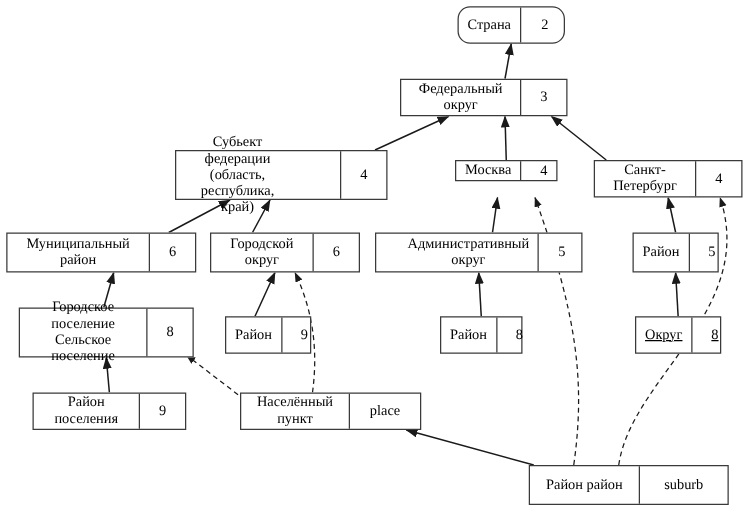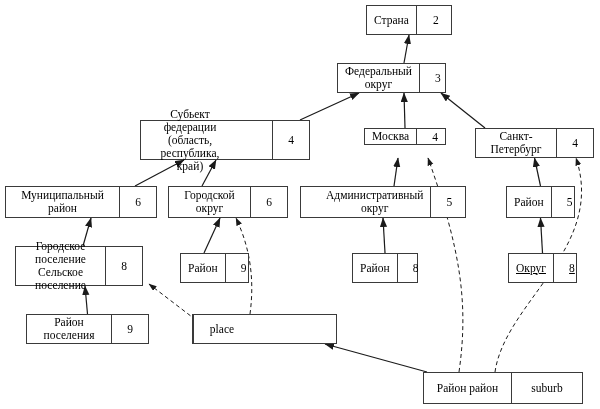--- a/index.html
+++ b/index.html
@@ -42,25 +42,25 @@
         <path d="M542.5,253 L540.5,218" fill="none" stroke="#1a1a1a" stroke-width="1.2" marker-end="url(#arrow)"></path>
         <path d="M87.5,314 L85,286" fill="none" stroke="#1a1a1a" stroke-width="1.2" marker-end="url(#arrow)"></path>
         <path d="M196,320 L149,284" fill="none" stroke="#1a1a1a" stroke-width="1" stroke-dasharray="4,3" marker-end="url(#arrow)"></path>
         <path d="M250,314 C254,284 252,252 236,218" fill="none" stroke="#1a1a1a" stroke-width="1" stroke-dasharray="4,3" marker-end="url(#arrow)"></path>
         <path d="M427,372 L325,344" fill="none" stroke="#1a1a1a" stroke-width="1.2" marker-end="url(#arrow)"></path>
         <path d="M459,372 C469,302 460,248 428,158" fill="none" stroke="#1a1a1a" stroke-width="1" stroke-dasharray="4,3" marker-end="url(#arrow)"></path>
         <path d="M495,372 C505,302 606,248 576,158" fill="none" stroke="#1a1a1a" stroke-width="1" stroke-dasharray="4,3" marker-end="url(#arrow)"></path>
       </g>
   </svg>
   <div id="node-layer">
-      <div class="node" style="left: 366px; top: 5px; width: 86px; height: 30px;">
+      <div class="node" style="left: 366px; top: 5px; width: 86px; height: 30px; border-radius: 10px;">
         <div class="label">Страна</div>
         <div class="value" style="width: 26px;">2</div>
       </div>
-      <div class="node" style="left: 337px; top: 63px; width: 109px; height: 30px;">
+      <div class="node" style="left: 320px; top: 63px; width: 134px; height: 30px;">
         <div class="label">Федеральный округ</div>
         <div class="value" style="width: 24px;">3</div>
       </div>
       <div class="node two-line" style="left: 140px; top: 120px; width: 170px; height: 40px; gap: 33px;">
         <div class="label">Субьект федерации
 (область, республика, край)</div>
         <div class="value" style="width: 24px;">4</div>
       </div>
       <div class="node" style="left: 364px; top: 128px; width: 82px; height: 17px;">
         <div class="label">Москва</div>
@@ -79,21 +79,21 @@
         <div class="value" style="width: 24px;">6</div>
       </div>
       <div class="node" style="left: 300px; top: 186px; width: 166px; height: 32px; padding-left: 18px;">
         <div class="label">Административный округ</div>
         <div class="value" style="width: 24px;">5</div>
       </div>
       <div class="node" style="left: 506px; top: 186px; width: 69px; height: 32px;">
         <div class="label">Район</div>
         <div class="value" style="width: 24px;">5</div>
       </div>
-      <div class="node two-line" style="left: 15px; top: 246px; width: 128px; height: 40px;">
+      <div class="node two-line" style="left: 15px; top: 246px; width: 140px; height: 40px;">
         <div class="label">Городское поселение
 Сельское поселение</div>
         <div class="value" style="width: 24px;">8</div>
       </div>
       <div class="node" style="left: 180px; top: 253px; width: 69px; height: 30px;">
         <div class="label">Район</div>
         <div class="value" style="width: 24px;">9</div>
       </div>
       <div class="node" style="left: 352px; top: 253px; width: 66px; height: 30px;">
         <div class="label">Район</div>
@@ -101,20 +101,21 @@
       </div>
       <div class="node" style="left: 508px; top: 253px; width: 69px; height: 30px; text-decoration: underline;">
         <div class="label">Округ</div>
         <div class="value" style="width: 24px;">8</div>
       </div>
       <div class="node" style="left: 26px; top: 314px; width: 123px; height: 30px;">
         <div class="label">Район поселения</div>
         <div class="value" style="width: 24px;">9</div>
       </div>
       <div class="node" style="left: 192px; top: 314px; width: 145px; height: 30px;">
+        <div class="label">Населённый пункт</div>
         <div class="value" style="width: 44px;">place</div>
       </div>
       <div class="node" style="left: 423px; top: 372px; width: 160px; height: 32px;">
         <div class="label">Район район</div>
         <div class="value" style="width: 58px;">suburb</div>
       </div>
     </div>
 </div>
 
 </body></html>

